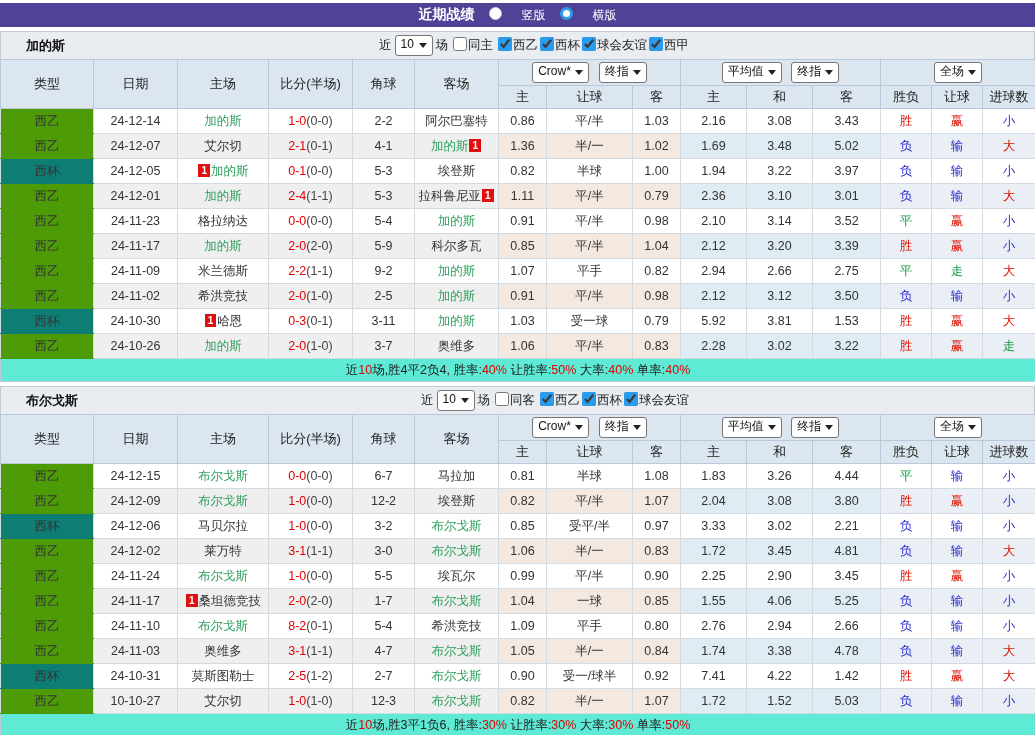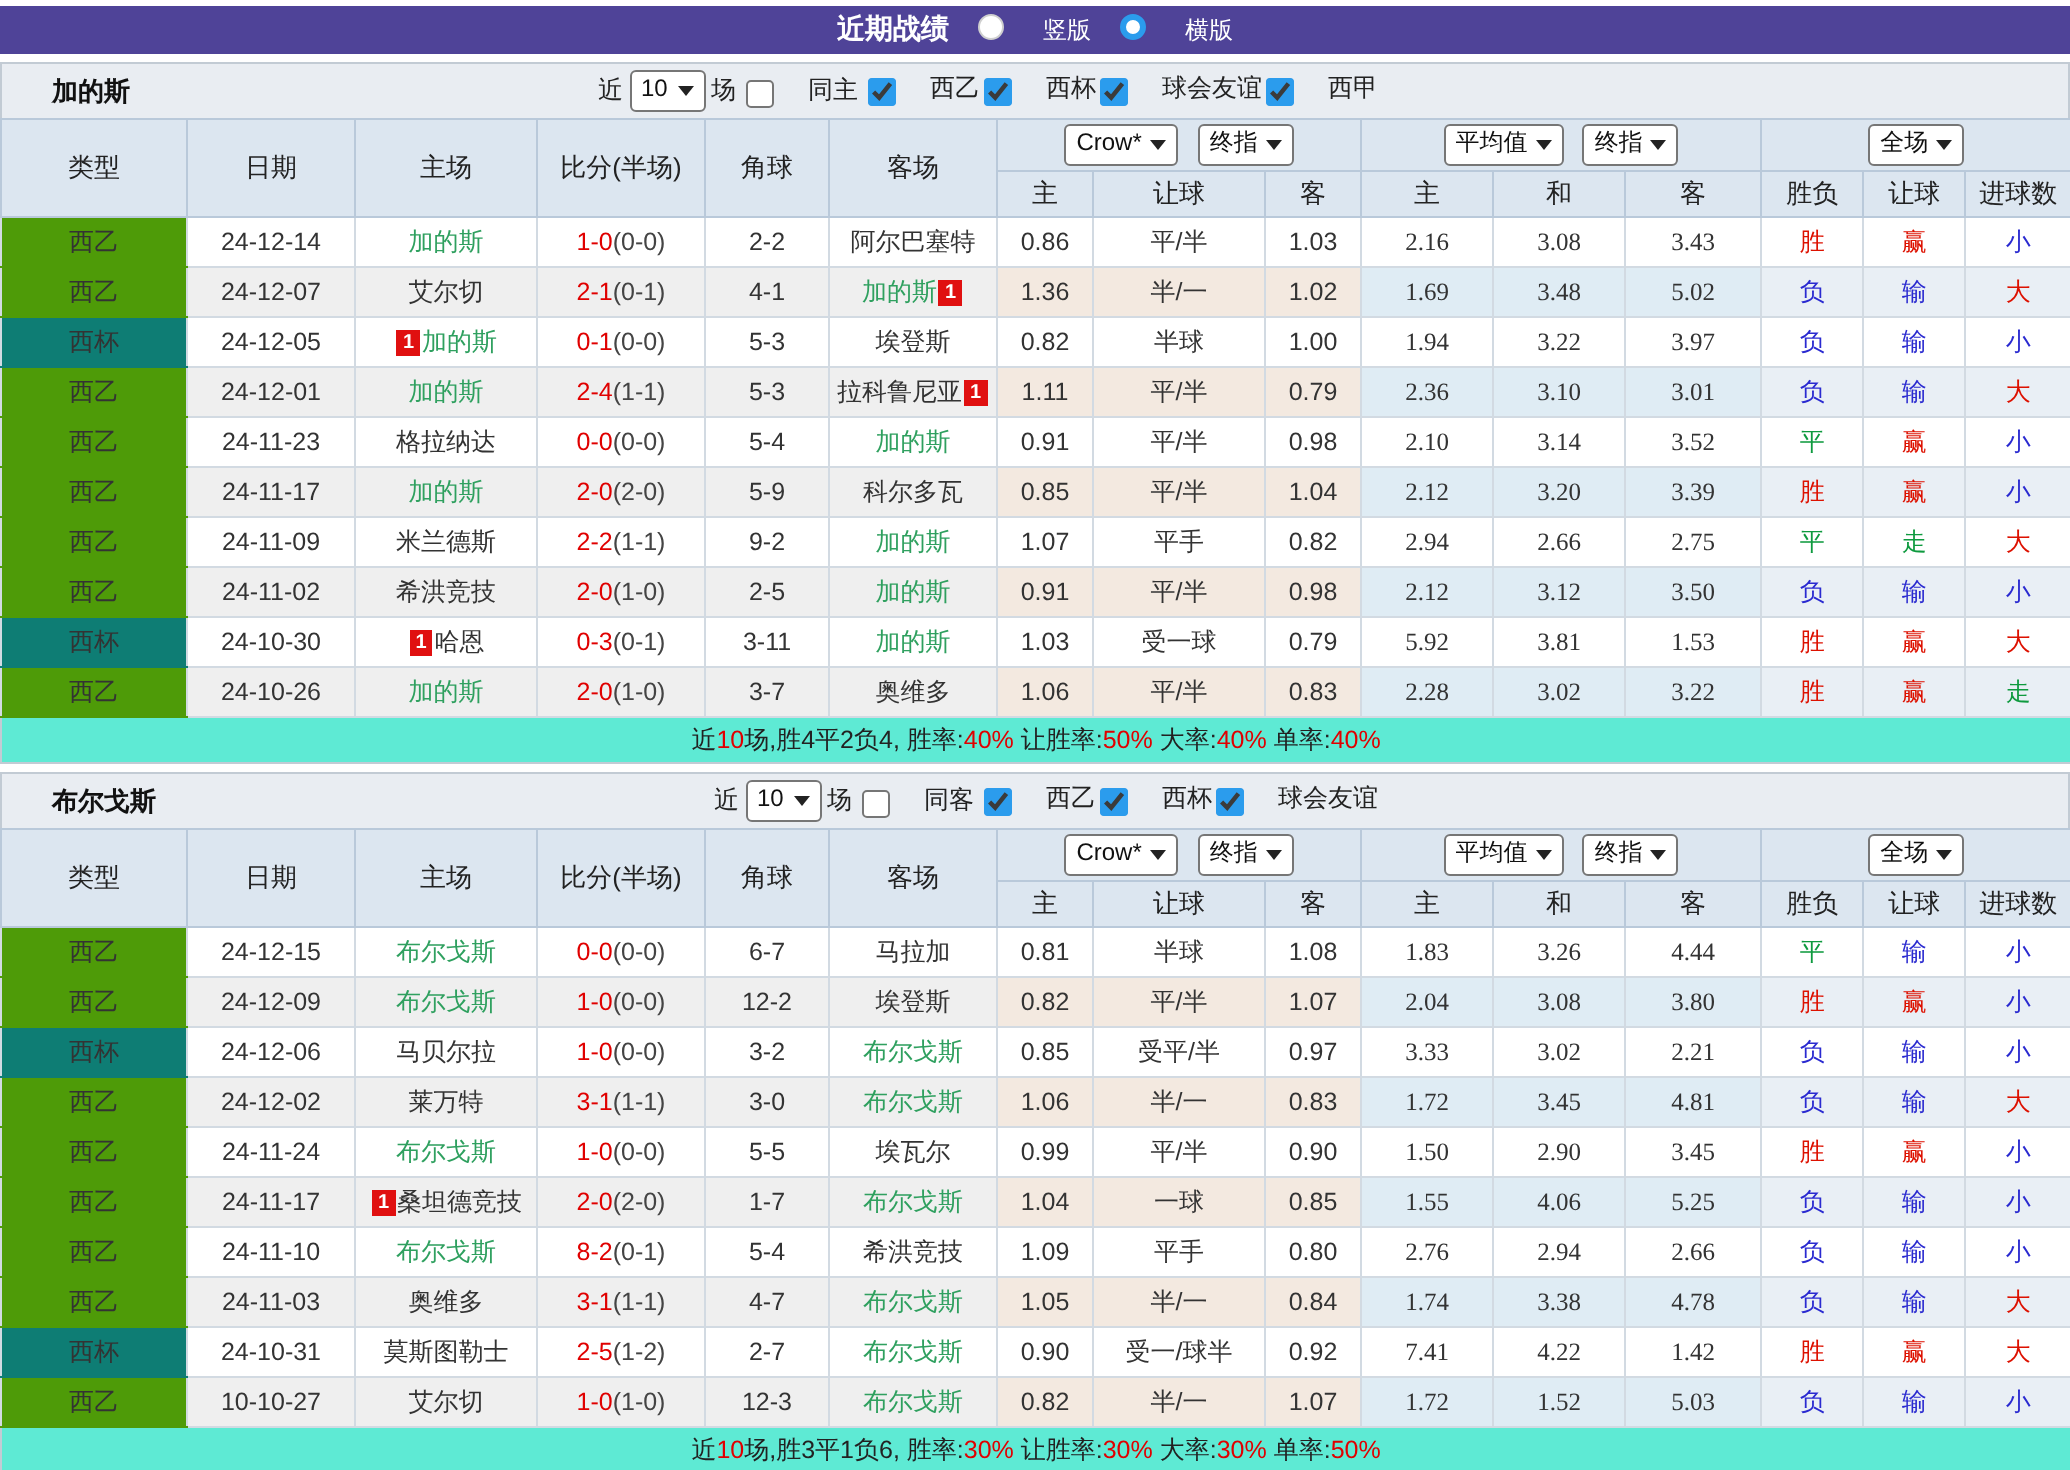--- a/index.html
+++ b/index.html
@@ -20,21 +20,21 @@
   }
   .radio input:checked{border:3px solid var(--c-accent);background:#fff;}
   
   .section{margin-top:4px;}
   .section-header{
     height:27px;background:#e9edf2;border:1px solid #c2cbd4;border-bottom:none;
     display:flex;align-items:center;font-size:13px;color:#111;
   }
   .section-header .team{margin-left:25px;font-weight:bold;}
   .filters{margin-left:auto;margin-right:345px;display:flex;align-items:center;gap:3px;font-size:12.5px;color:#222;}
-  .cb{display:inline-flex;align-items:flex-end;cursor:pointer;gap:16px;}
+  .cb{display:inline-flex;align-items:flex-start;cursor:pointer;}
   .cb input{width:14px;height:14px;margin:0 1px 0 2px;accent-color:var(--c-accent);}
   
   .sel{position:relative;display:inline-block;background:#fff;border:1px solid #767676;border-radius:3px;height:19px;}
   .sel select{
     appearance:none;-webkit-appearance:none;border:none;background:transparent;
     font-size:12px;height:17px;line-height:17px;padding:0 17px 0 5px;margin:0;
     font-family:inherit;color:#111;cursor:pointer;
   }
   .sel::after{
     content:"";position:absolute;right:5px;top:7px;pointer-events:none;
@@ -49,21 +49,21 @@
   }
   .grid thead tr+tr th{height:23px;}
   .grid thead th.grp{padding:2px 0;}
   .grid thead th.grp .sel{margin:0 3px;}
   .grid tbody td{
     height:25px;border:1px solid #d2dae2;font-size:12.5px;color:#333;background:#fff;
   }
   .grid tbody tr:nth-child(even) td.plain{background:#efefef;}
   td.warm{background:#fdf3ea;}
   .grid tbody tr:nth-child(even) td.warm{background:#f3e9e0;}
-  td.cool{background:#e9f4fa;font-family:Liberation Serif, serif;}
+  td.cool{background:#e9f4fa;}
   .grid tbody tr:nth-child(even) td.cool{background:#dfecf4;}
   .grid tbody tr:nth-child(even) td.res{background:#e9eff5;}
   td.c-league{color:#fff;}
   td.c-league.liga2{background:var(--c-liga2);border-color:var(--c-liga2) #d2dae2;}
   td.c-league.cup{background:var(--c-cup);border-color:var(--c-cup) #d2dae2;}
   .hl{color:var(--c-team);}
   .ft{color:var(--c-score);}
   .ht{color:#444;}
   .badge{
     display:inline-block;background:var(--c-badge);color:#fff;font-size:10px;font-weight:bold;
@@ -494,21 +494,21 @@
         <tr>
     <td class="c-league liga2">西乙</td>
     <td class="plain c-date">24-11-24</td>
     <td class="plain c-home"><span class="hl">布尔戈斯</span></td>
     <td class="plain c-score"><span class="ft">1-0</span><span class="ht">(0-0)</span></td>
     <td class="plain c-corner">5-5</td>
     <td class="plain c-away"><span>埃瓦尔</span></td>
     <td class="warm">0.99</td>
     <td class="warm">平/半</td>
     <td class="warm">0.90</td>
-    <td class="cool">1.50</td>
+    <td class="cool">2.25</td>
     <td class="cool">2.90</td>
     <td class="cool">3.45</td>
     <td class="res red">胜</td>
     <td class="res red">赢</td>
     <td class="res blue">小</td>
   </tr>
         <tr>
     <td class="c-league liga2">西乙</td>
     <td class="plain c-date">24-11-17</td>
     <td class="plain c-home"><span class="badge">1</span><span>桑坦德竞技</span></td>

